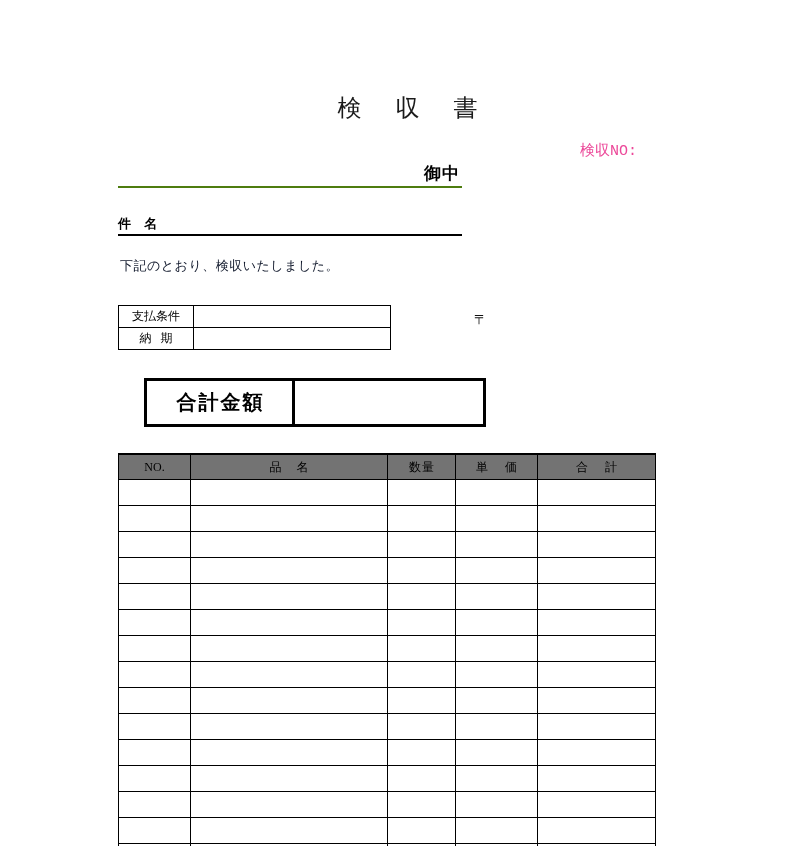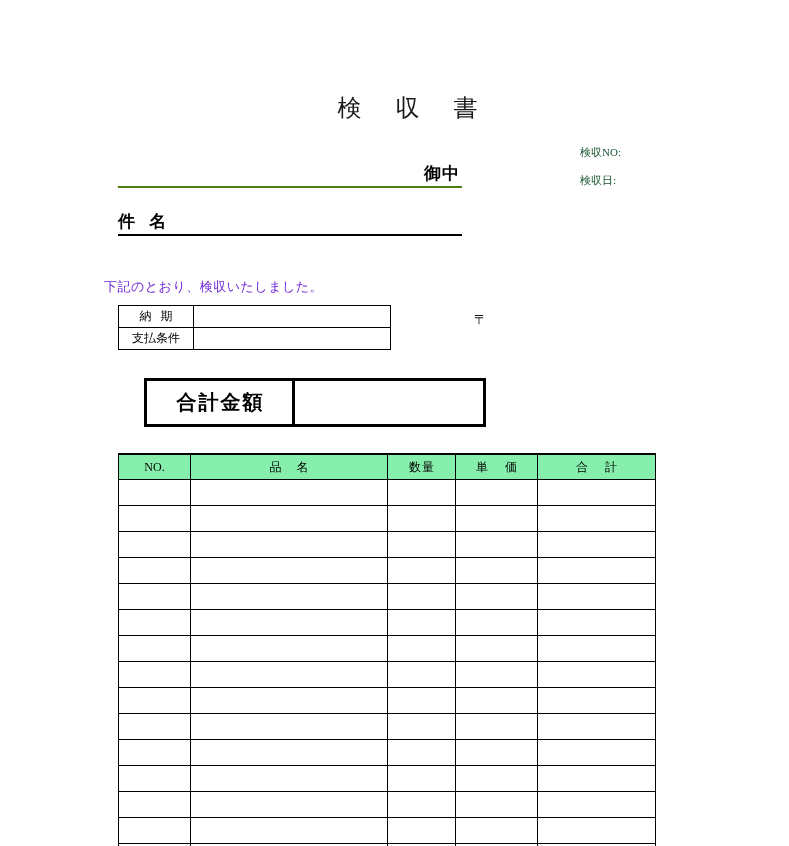--- a/index.html
+++ b/index.html
@@ -40,25 +40,25 @@
   }
 
   
   .meta-block {
     position: absolute;
     left: 580px;
     top: 138px;
     width: 190px;
   }
   .meta-row {
-    font-size: 11px;
+    font-size: 15px;
     line-height: 28px;
-    color: #14532d;
+    color: #ec4899;
     white-space: nowrap;
-    font-family: Liberation Serif, serif;
+    font-family: Liberation Mono, monospace;
   }
 
   
   .onchu-line {
     position: absolute;
     left: 118px;
     top: 158px;
     width: 344px;
     border-bottom: 2px solid #4d7c0f;
     height: 28px;
@@ -80,36 +80,35 @@
     left: 118px;
     top: 206px;
     width: 344px;
     border-bottom: 2px solid #000000;
     height: 28px;
   }
   .kenmei-label {
     position: absolute;
     left: 0px;
     bottom: 1px;
-    font-size: 17px;
+    font-size: 13px;
     font-weight: bold;
     letter-spacing: 5px;
     font-family: "Liberation Serif", "DejaVu Serif", serif;
   }
 
   
   .body-note {
     position: absolute;
-    left: 104px;
+    left: 120px;
     top: 257px;
     font-size: 13px;
     letter-spacing: 0.5px;
-    color: #6d28d9;
+    color: #0f172a;
     white-space: nowrap;
-    margin-top: 21px;
   }
 
   
   .terms-table {
     position: absolute;
     left: 118px;
     top: 305px;
     width: 270px;
     border-collapse: collapse;
     table-layout: fixed;
@@ -190,21 +189,21 @@
   }
   .items-table th,
   .items-table td {
     border: 1px solid #000000;
     padding: 0;
     height: 25px;
     font-weight: normal;
     font-size: 12px;
   }
   .items-table thead th {
-    background: #86efac;
+    background: #737373;
     text-align: center;
     height: 24px;
     border-top: 2px solid #000000;
   }
   .items-table tbody td {
     background: #ffffff;
   }
   .col-no    { width: 72px; }
   .col-name  { width: 197px; }
   .col-qty   { width: 68px; }
@@ -219,41 +218,40 @@
 </style>
 </head>
 <body>
 
 <div class="page">
 
   <div class="doc-title">検 収 書</div>
 
   <div class="meta-block">
     <div class="meta-row">検収NO:</div>
-    <div class="meta-row">検収日:</div>
   </div>
 
   <div class="onchu-line">
     <span class="onchu-text">御中</span>
   </div>
 
   <div class="kenmei-line">
     <span class="kenmei-label">件  名</span>
   </div>
 
   <div class="body-note">下記のとおり、検収いたしました。</div>
 
   <table class="terms-table">
     <tbody>
       <tr>
-        <td class="terms-label">納  期</td>
+        <td class="terms-label wide">支払条件</td>
         <td class="terms-value"></td>
       </tr>
       <tr>
-        <td class="terms-label wide">支払条件</td>
+        <td class="terms-label">納  期</td>
         <td class="terms-value"></td>
       </tr>
     </tbody>
   </table>
 
   <div class="postal-mark">〒</div>
 
   <div class="total-box">
     <div class="total-label-cell">
       <span class="total-label">合計金額</span>

